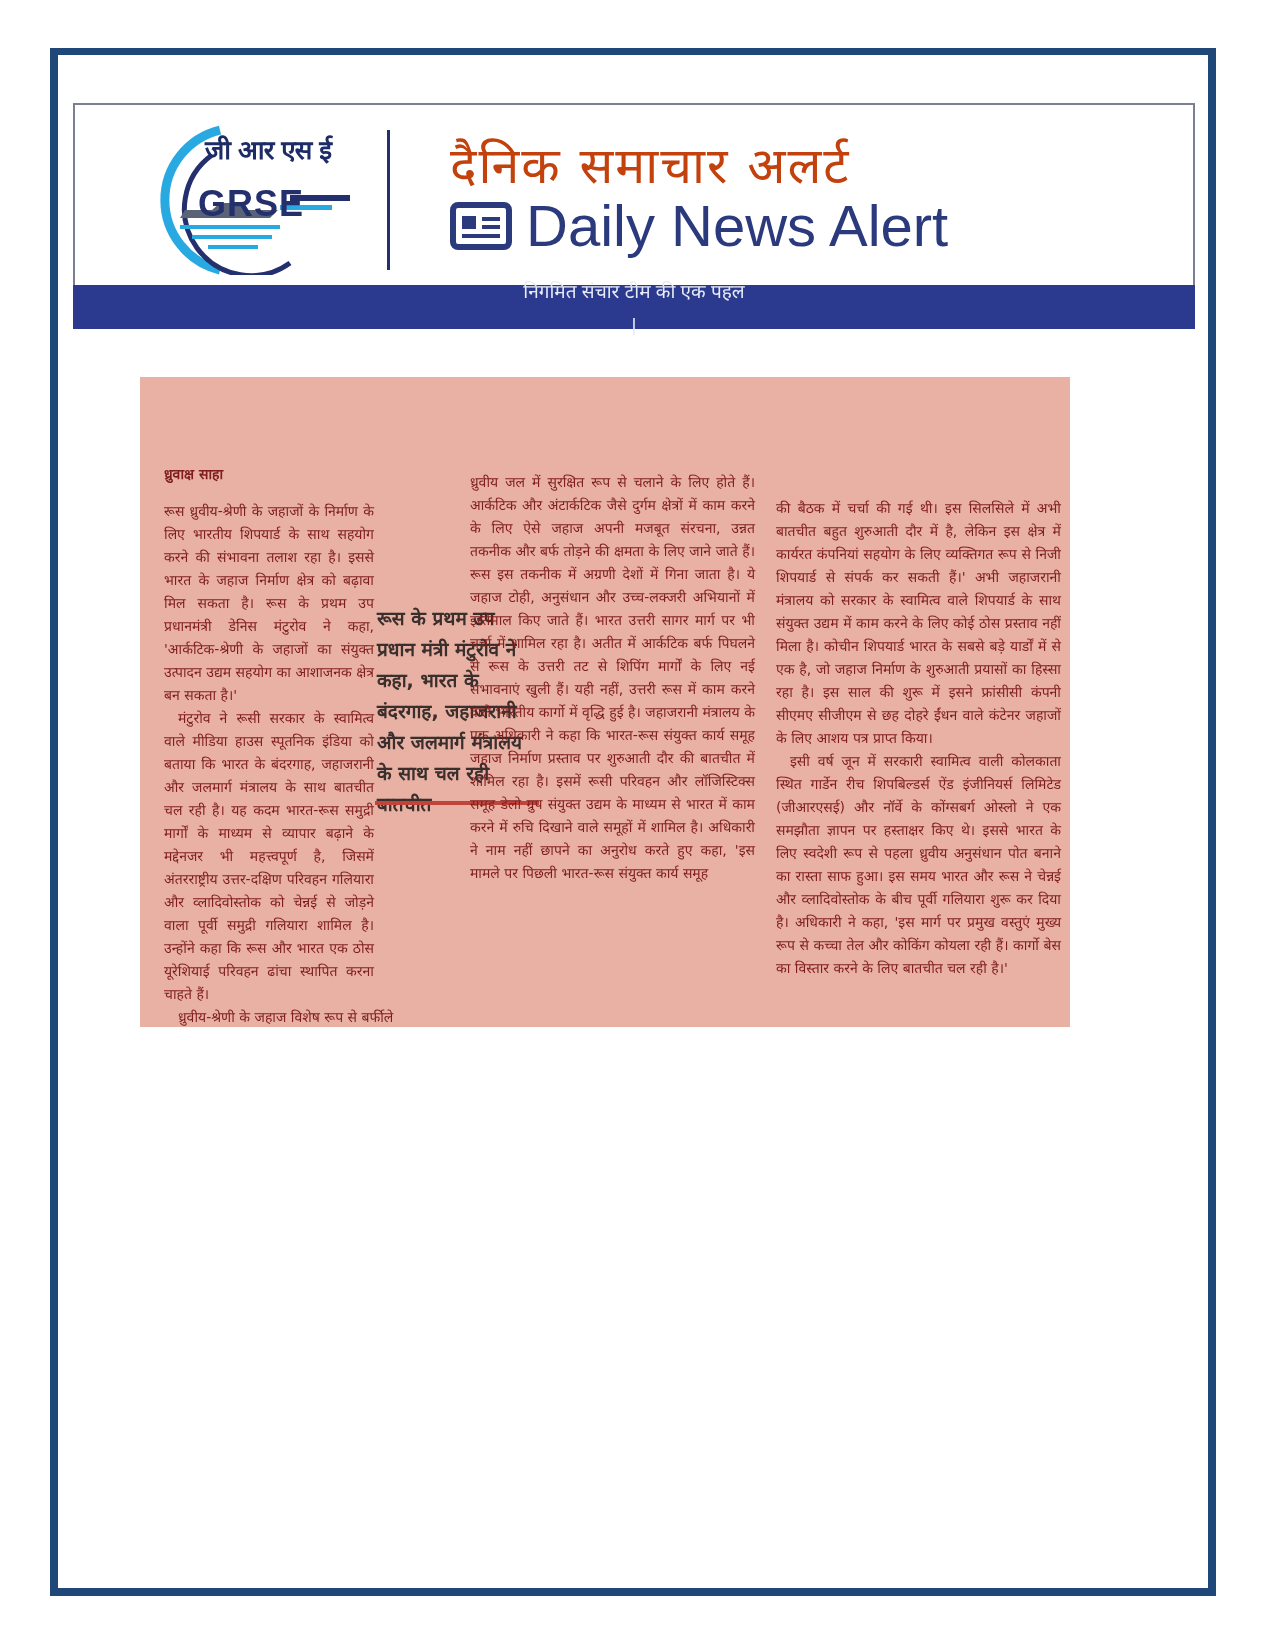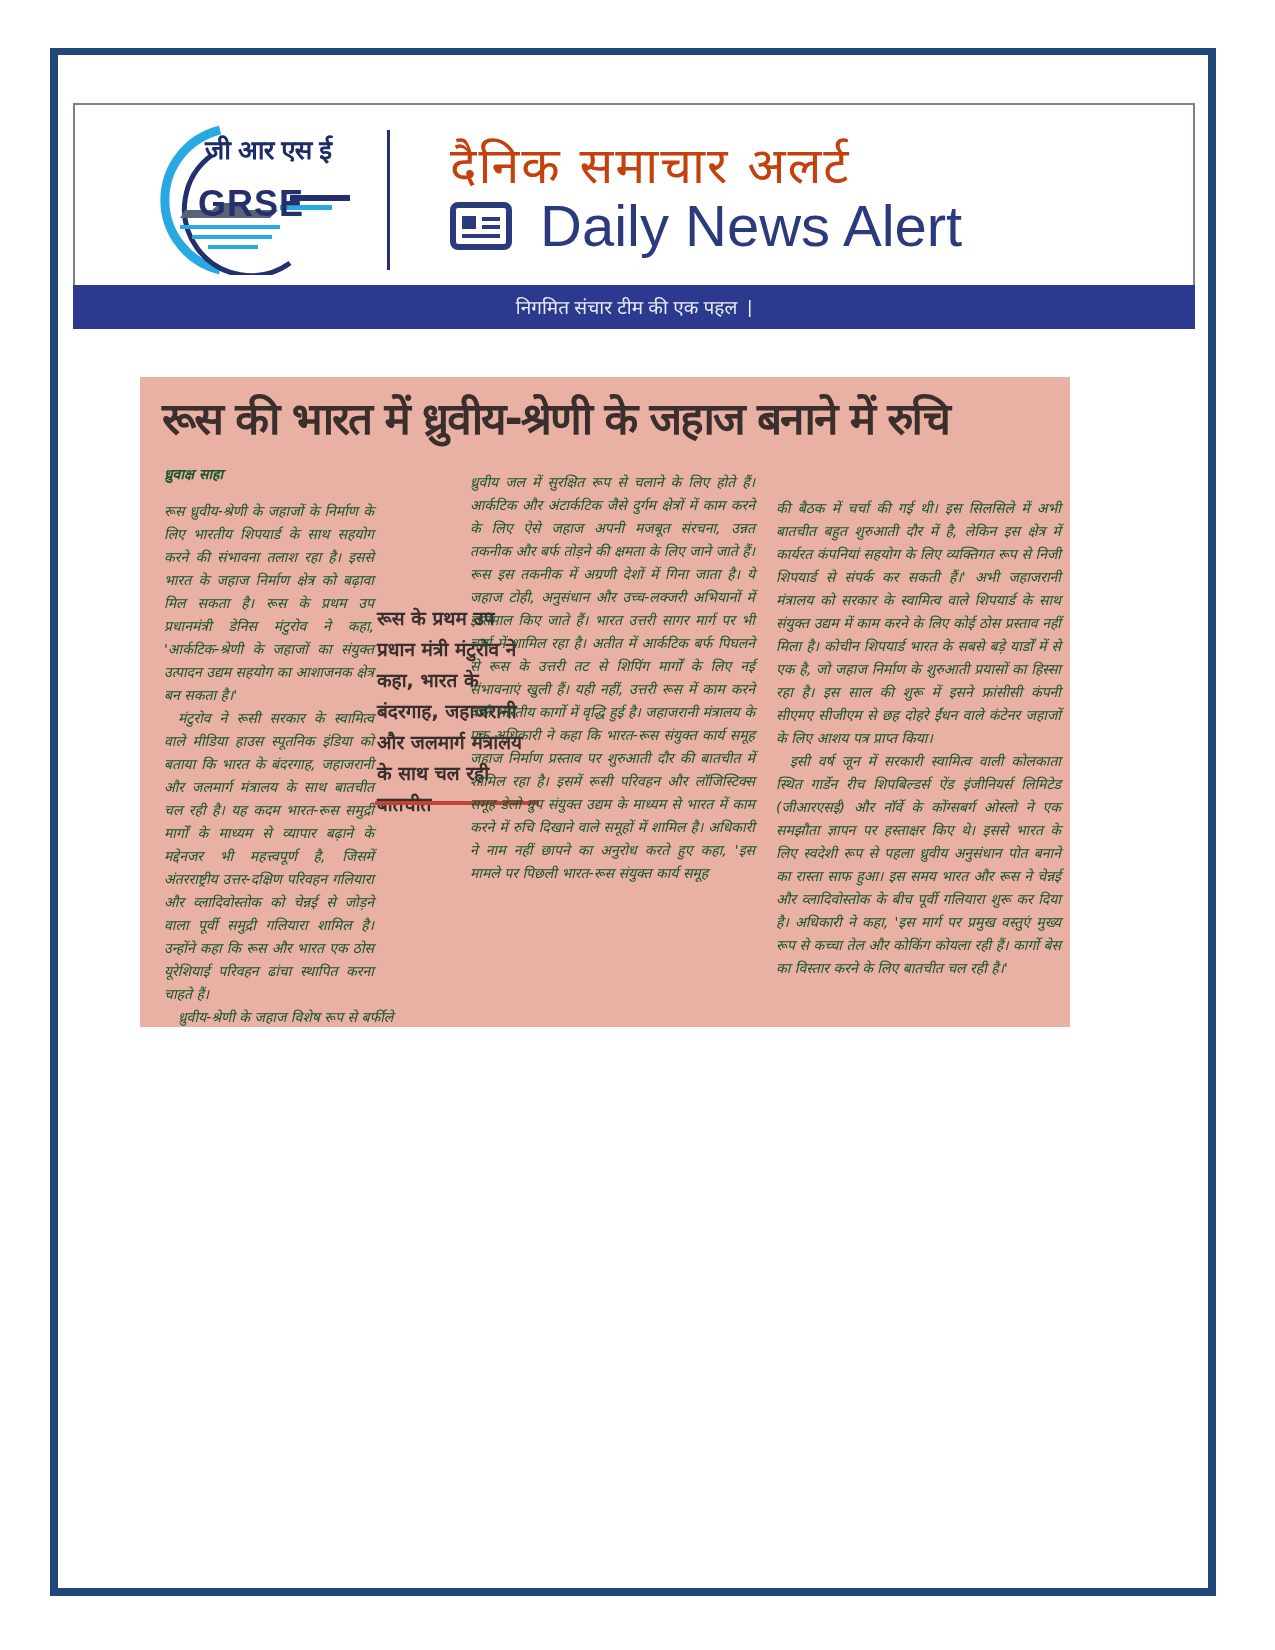--- a/index.html
+++ b/index.html
@@ -7,33 +7,33 @@
          font-family:"DejaVu Sans", sans-serif; color:#2b2b2b; }
   .frame { position:absolute; left:50px; top:48px; width:1166px; height:1548px;
            border:8px solid #1f4778; box-sizing:border-box; border-top-width:7px; }
   .banner { position:absolute; left:73px; top:103px; width:1122px; height:190px;
             border:2px solid #7a7f94; border-bottom:none; background:#ffffff; box-sizing:border-box; }
   .logo { position:absolute; left:150px; top:125px; width:220px; height:150px; }
   .logo-hi { position:absolute; left:55px; top:6px; font-size:26px; font-weight:bold; color:#1d2b66; font-family:"DejaVu Serif", serif; letter-spacing:-1px; }
   .logo-en { position:absolute; left:48px; top:36px; font-size:36px; font-weight:bold; color:#23306d; font-family:"Liberation Sans", sans-serif; letter-spacing:1px;margin-top:22px; }
   .divider-v { position:absolute; left:387px; top:130px; width:3px; height:140px; background:#23306d; }
   .title-hi { position:absolute; left:450px; top:130px; font-size:50px; color:#c2410c; font-family:"DejaVu Serif", serif; letter-spacing:2px; }
-  .title-en { position:absolute; left:450px; top:192px; font-size:58px; color:#2b3a7c; font-family:"Liberation Sans", sans-serif; display:flex; align-items:center; gap:28px; }
+  .title-en { position:absolute; left:450px; top:192px; font-size:58px; color:#2b3a7c; font-family:"Liberation Sans", sans-serif; display:flex; align-items:center; gap:14px; }
   .news-ic { width:62px; height:48px; border:6px solid #2b3a7c; border-radius:8px; box-sizing:border-box; position:relative; }
   .news-ic .b1 { position:absolute; left:6px; top:8px; width:14px; height:13px; background:#2b3a7c; }
   .news-ic .l1 { position:absolute; left:26px; top:9px; width:18px; height:4px; background:#2b3a7c; }
   .news-ic .l2 { position:absolute; left:26px; top:17px; width:18px; height:4px; background:#2b3a7c; }
   .news-ic .l3 { position:absolute; left:6px; top:26px; width:38px; height:4px; background:#2b3a7c; }
   .tagline { position:absolute; left:73px; top:285px; width:1122px; height:44px; background:#2b3a8f;
              color:#e9ecf6; font-size:19px; display:flex; align-items:center; justify-content:center; gap:10px;
-             font-family:"Liberation Sans", sans-serif; }
+             font-family:"Liberation Sans", sans-serif;flex-direction:column; }
   .clip { position:absolute; left:140px; top:377px; width:930px; height:650px; background:#e8b1a3; overflow:hidden; }
   .headline { position:absolute; left:22px; top:10px; font-size:44px; font-weight:bold; color:#3a2f2c;
               font-family:"DejaVu Sans", sans-serif; letter-spacing:-2px; white-space:nowrap; }
-  .col { position:absolute; font-size:14px; line-height:23px; color:#14532d; text-align:justify;font-style:italic; }
+  .col { position:absolute; font-size:14px; line-height:23px; color:#7f1d1d; text-align:justify; }
   .col p { margin:0; }
   .byline { font-weight:bold; margin-bottom:14px !important; }
   .pull { position:absolute; left:237px; top:226px; width:160px; font-size:19px; line-height:31px; font-weight:bold; color:#3a2f2c; }
   .pull-rule { position:absolute; left:235px; top:424px; width:164px; height:4px; background:#c0443a; }
 </style>
 </head>
 <body>
 
 <div class="frame"></div>
 
@@ -66,21 +66,20 @@
   </div>
   <span>Daily News Alert</span>
 </div>
 
 <div class="tagline">
   <span>निगमित संचार टीम की एक पहल</span>
   <span>|</span>
 </div>
 
 <div class="clip">
-  <div class="headline">रूस की भारत में ध्रुवीय-श्रेणी के जहाज बनाने में रुचि</div>
 
   <div class="col" style="left:24px; top:86px; width:300px;">
     <p class="byline">ध्रुवाक्ष साहा</p>
     <p style="width:210px">रूस ध्रुवीय-श्रेणी के जहाजों के निर्माण के लिए भारतीय शिपयार्ड के साथ सहयोग करने की संभावना तलाश रहा है। इससे भारत के जहाज निर्माण क्षेत्र को बढ़ावा मिल सकता है। रूस के प्रथम उप प्रधानमंत्री डेनिस मंटुरोव ने कहा, 'आर्कटिक-श्रेणी के जहाजों का संयुक्त उत्पादन उद्यम सहयोग का आशाजनक क्षेत्र बन सकता है।'</p>
     <p style="width:210px; text-indent:14px">मंटुरोव ने रूसी सरकार के स्वामित्व वाले मीडिया हाउस स्पूतनिक इंडिया को बताया कि भारत के बंदरगाह, जहाजरानी और जलमार्ग मंत्रालय के साथ बातचीत चल रही है। यह कदम भारत-रूस समुद्री मार्गों के माध्यम से व्यापार बढ़ाने के मद्देनजर भी महत्त्वपूर्ण है, जिसमें अंतरराष्ट्रीय उत्तर-दक्षिण परिवहन गलियारा और व्लादिवोस्तोक को चेन्नई से जोड़ने वाला पूर्वी समुद्री गलियारा शामिल है। उन्होंने कहा कि रूस और भारत एक ठोस यूरेशियाई परिवहन ढांचा स्थापित करना चाहते हैं।</p>
     <p style="text-indent:14px">ध्रुवीय-श्रेणी के जहाज विशेष रूप से बर्फीले</p>
   </div>
 
   <div class="pull">रूस के प्रथम उप प्रधान मंत्री मंटुरोव ने कहा, भारत के बंदरगाह, जहाजरानी और जलमार्ग मंत्रालय के साथ चल रही बातचीत</div>
   <div class="pull-rule"></div>

